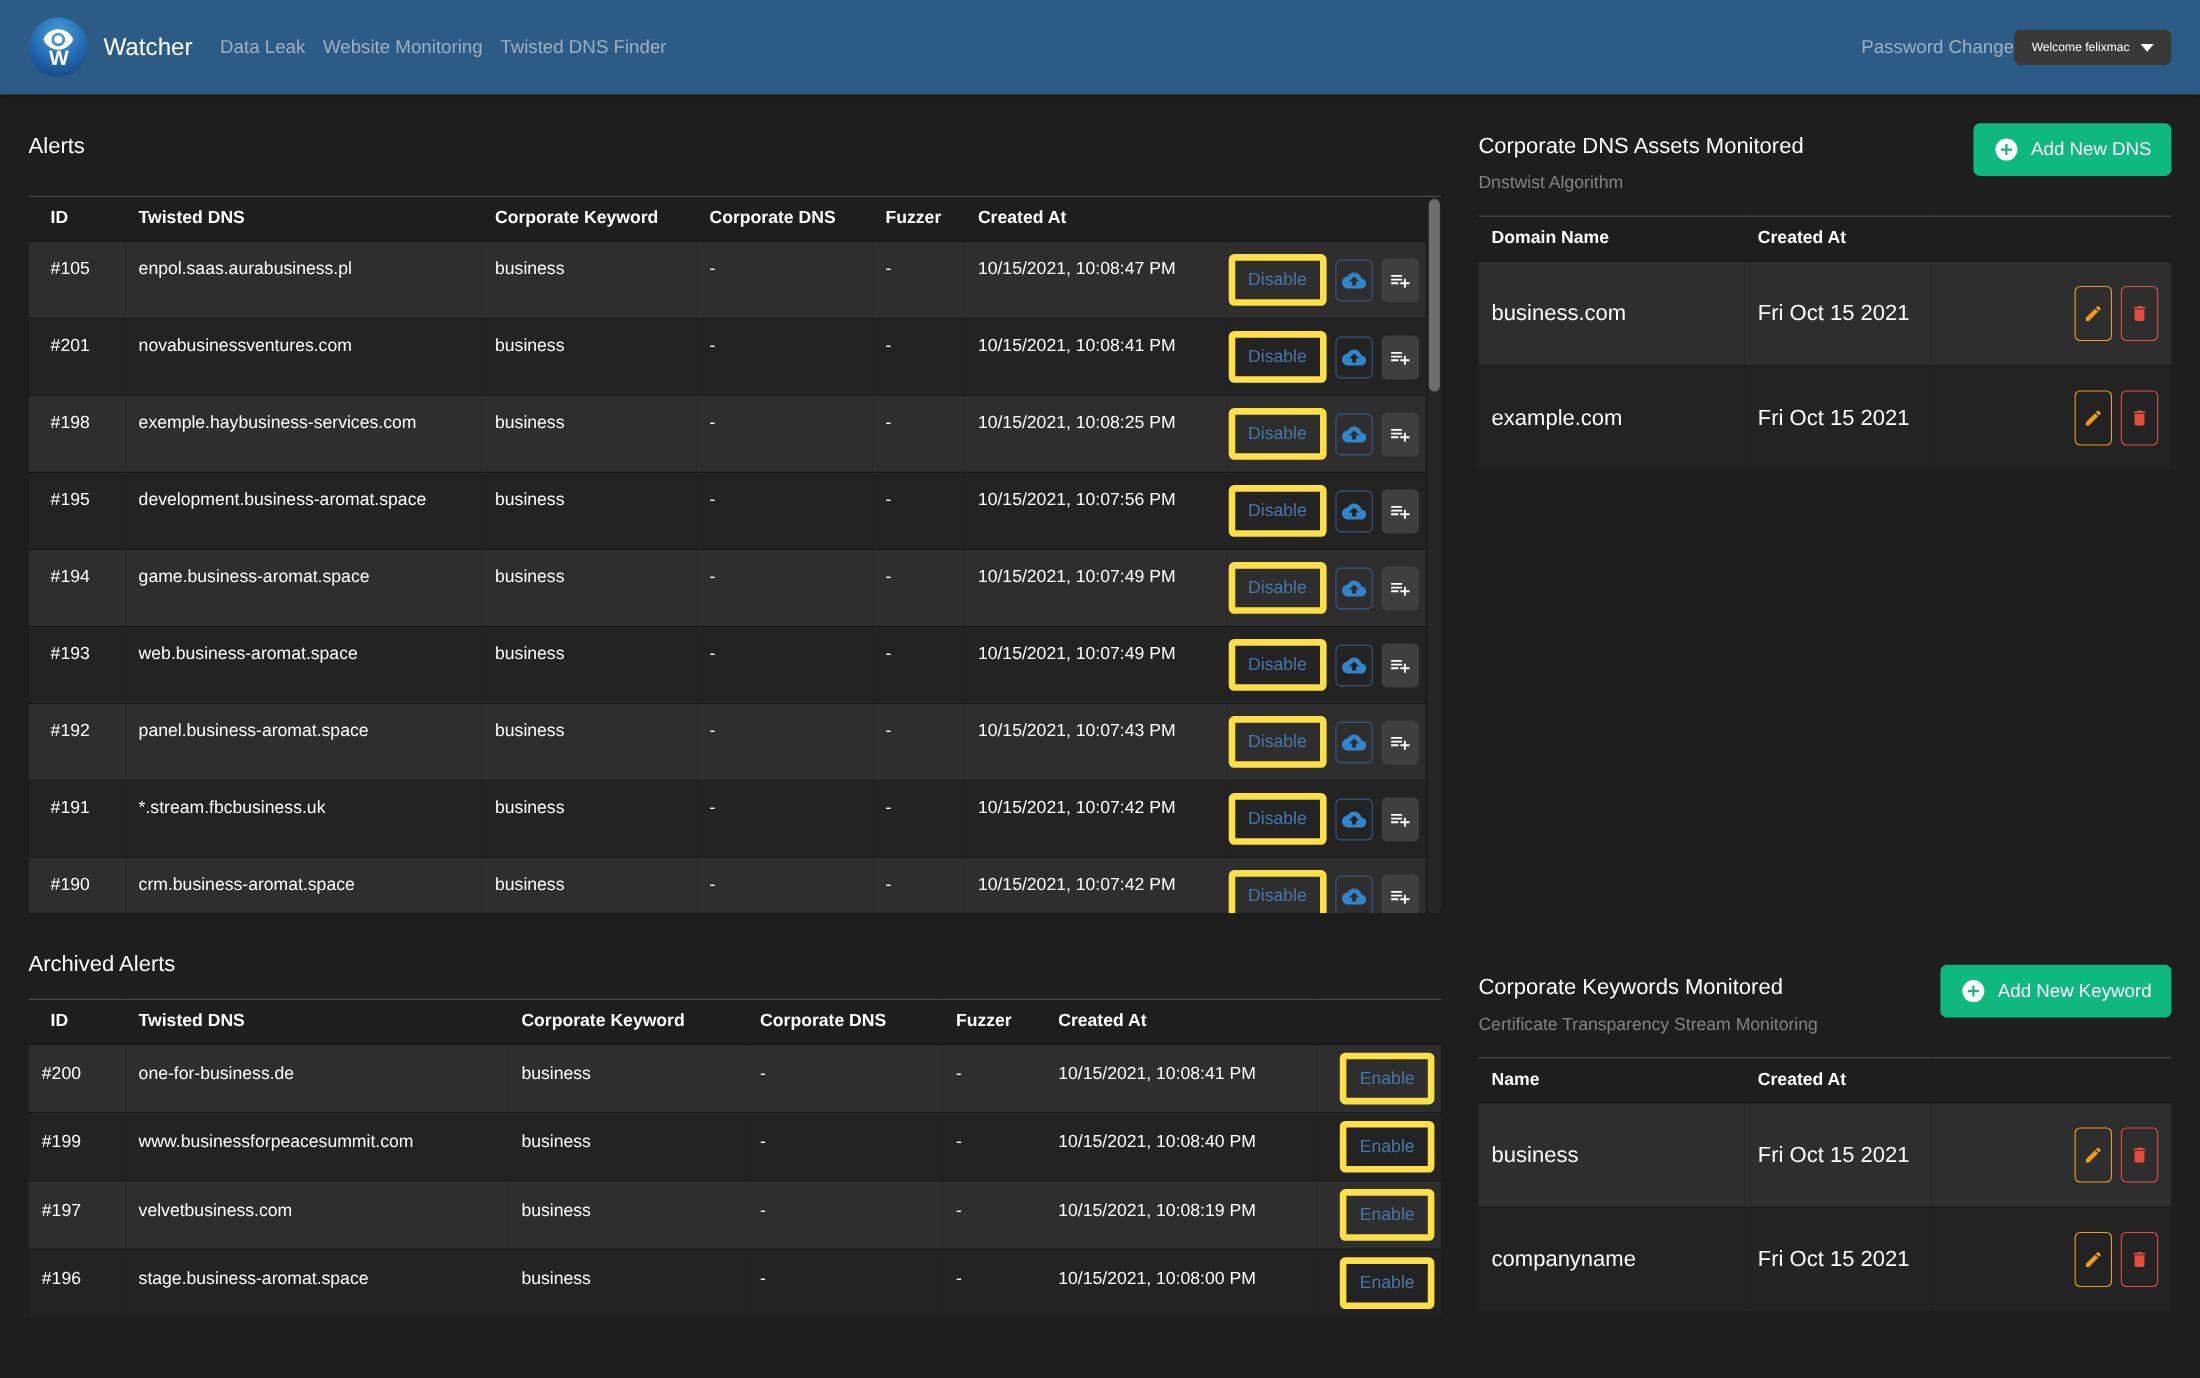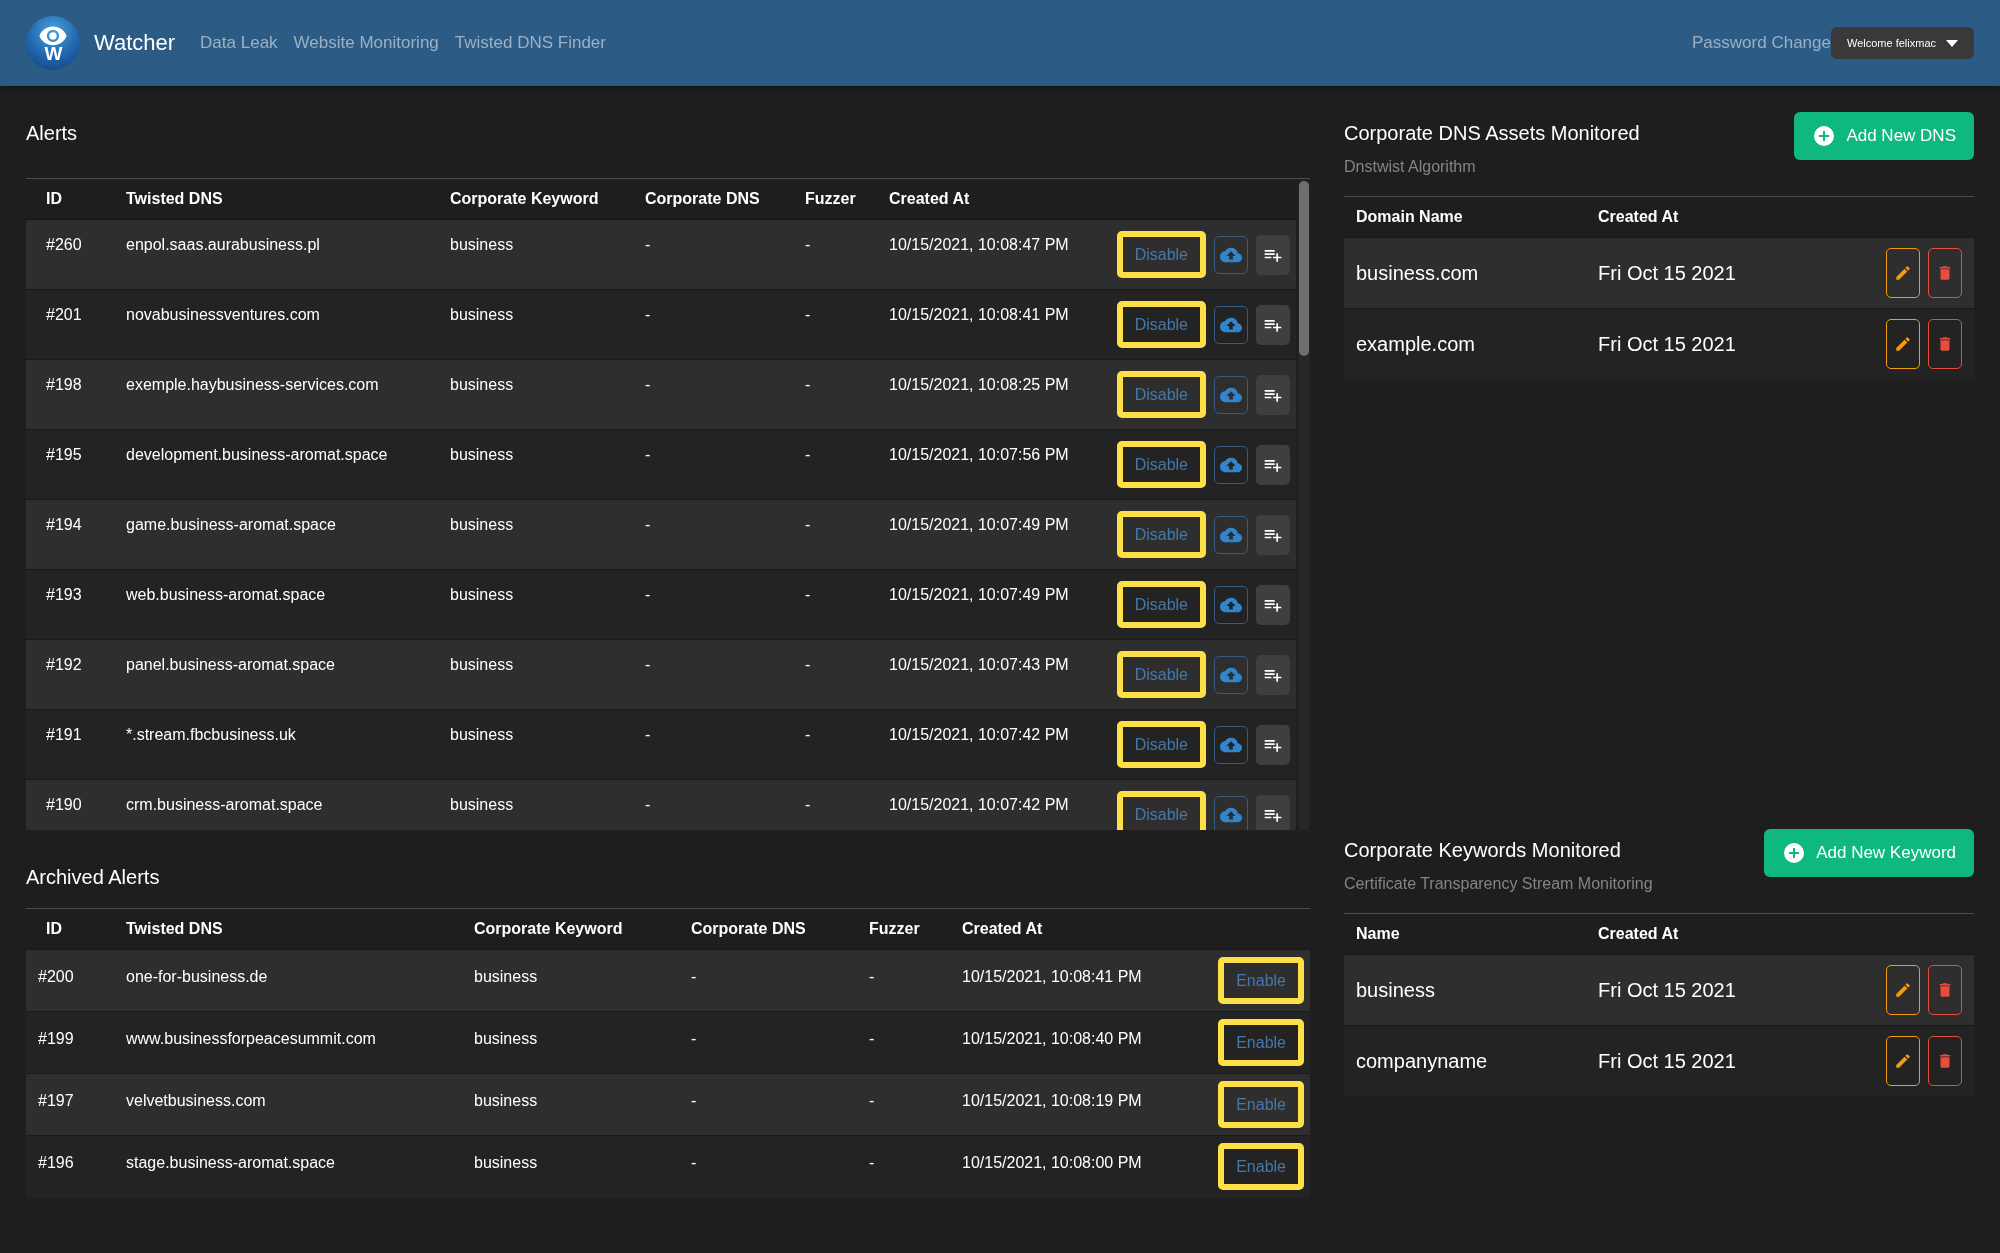--- a/index.html
+++ b/index.html
@@ -100,21 +100,21 @@
   .archived-table td { height: 62px; padding: 18px 12px; vertical-align: top; }
 
   
   .panel-head { display: flex; justify-content: space-between; align-items: flex-start; }
   .btn-success {
     background: #0eb87f; color: #fff; border: none; border-radius: 6px;
     font-size: 17px; padding: 12px 18px; display: flex; align-items: center; gap: 10px;
     cursor: pointer; flex: none; font-family: inherit;
   }
   .side-table { width: 630px; margin-top: 20px; border-top: 1px solid #4d4d4d; }
-  .side-table td { height: 70px; vertical-align: middle; padding: 10px 12px; }
+  .side-table td { height: 70px; vertical-align: middle; padding: 22px 12px; }
   .side-table .name-cell { font-size: 20px; }
   .side-table .date-cell { font-size: 20px; }
   .side-actions { display: flex; gap: 8px; justify-content: flex-end; align-items: center; }
   .btn-outline-warning {
     background: transparent; border: 1px solid #f39c12; border-radius: 5px;
     padding: 15px 7px; cursor: pointer; display: flex; align-items: center; justify-content: center;
   }
   .btn-outline-danger {
     background: transparent; border: 1px solid #e74c3c; border-radius: 5px;
     padding: 15px 7px; cursor: pointer; display: flex; align-items: center; justify-content: center;
@@ -170,21 +170,21 @@
             <th>Corporate Keyword</th>
             <th>Corporate DNS</th>
             <th>Fuzzer</th>
             <th>Created At</th>
             <th></th>
           </tr>
         </thead>
         <tbody>
 
             <tr>
-              <td class="col-pad-left">#260</td>
+              <td class="col-pad-left">#105</td>
               <td>enpol.saas.aurabusiness.pl</td>
               <td>business</td>
               <td>-</td>
               <td>-</td>
               <td>10/15/2021, 10:08:47 PM</td>
               <td class="actions-cell">
                 <div class="actions">
                   <button class="btn-outline-primary">Disable</button>
                   <button class="btn-icon-primary">
                     <svg width="22" height="22" viewBox="0 0 24 24">

